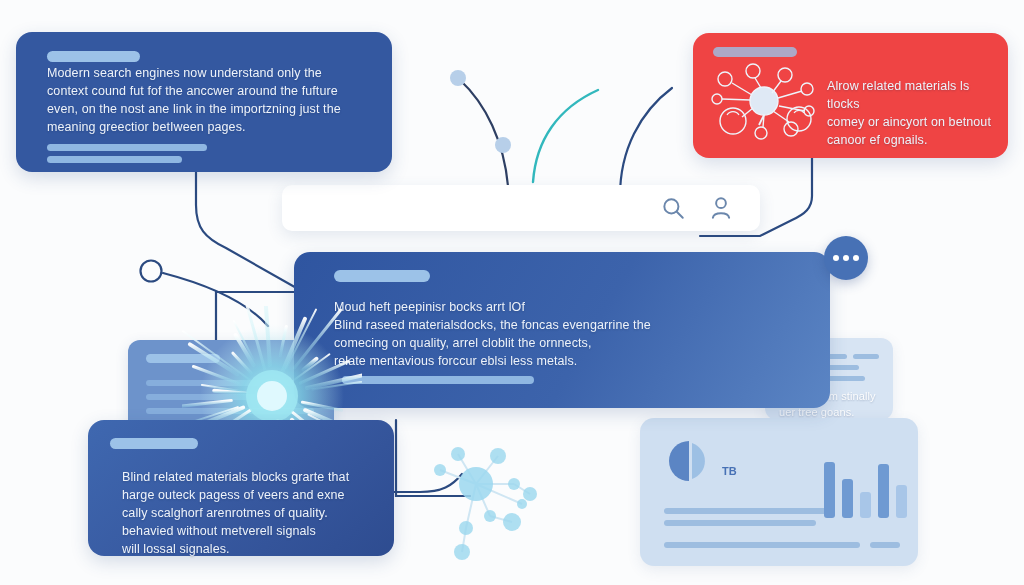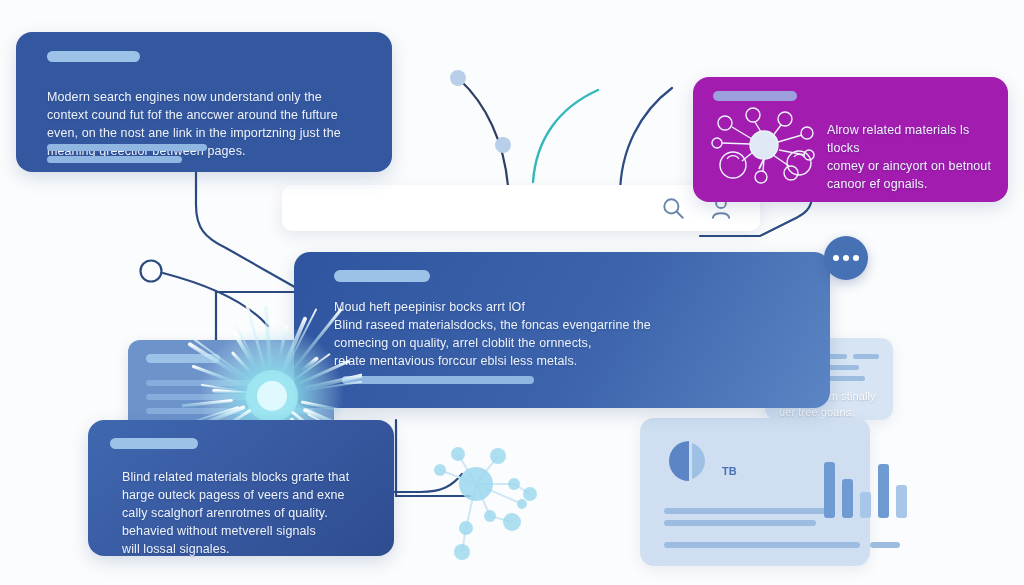--- a/index.html
+++ b/index.html
@@ -7,21 +7,21 @@
     width:1024px;height:585px;
     background:#fbfcfd;
     font-family:"Liberation Sans", sans-serif;
     overflow:hidden;
   }
   #stage{position:relative;width:1024px;height:585px;overflow:hidden;background:#fbfcfd;}
 
   
   .card{position:absolute;box-sizing:border-box;border-radius:16px;}
   .card-dark{background:#3458a0;box-shadow:0 6px 18px rgba(40,70,130,.18);}
-  .card-mid{background:#a21caf;box-shadow:0 6px 18px rgba(40,70,130,.16);margin-top:44px;}
+  .card-mid{background:#ef4444;box-shadow:0 6px 18px rgba(40,70,130,.16);}
   .card-soft{background:#6d93cb;box-shadow:0 4px 14px rgba(40,70,130,.14);}
   .card-pale{background:#cfdff1;box-shadow:0 4px 14px rgba(60,90,140,.10);}
   .card-pale2{background:#d7e4f3;box-shadow:0 4px 14px rgba(60,90,140,.10);}
   .card-white{background:#ffffff;box-shadow:0 5px 16px rgba(60,90,140,.13);}
 
   
   .pill{position:absolute;border-radius:999px;background:#9cc2e8;}
   .bar{position:absolute;border-radius:999px;background:#8fb7e2;}
   .bar-pale{position:absolute;border-radius:999px;background:#9dbde0;}
 
@@ -102,21 +102,21 @@
 
   <div class="card card-pale2" style="left:765px;top:338px;width:128px;height:82px;border-radius:12px;">
     <div class="bar-pale" style="left:14px;top:16px;width:68px;height:5px;"></div>
     <div class="bar-pale" style="left:88px;top:16px;width:26px;height:5px;"></div>
     <div class="bar-pale" style="left:14px;top:27px;width:80px;height:5px;"></div>
     <div class="bar-pale" style="left:14px;top:38px;width:86px;height:5px;"></div>
     <div class="ctext ctext-sm ctext-pale" style="left:14px;top:50px;width:112px;">Ducceled m stinally
 uer tree goans.</div>
   </div>
 
-  <div class="card card-pale" style="left:640px;top:418px;width:230px;height:148px;border-radius:14px;">
+  <div class="card card-pale" style="left:640px;top:418px;width:278px;height:148px;border-radius:14px;">
 
     <svg width="54" height="46" style="position:absolute;left:24px;top:20px;" viewBox="0 0 54 46">
       <path d="M25,3 A20,20 0 1 0 25,43 L25,23 Z" fill="#5b85c4"></path>
       <path d="M28,5 A19,19 0 0 1 28,41 Z" fill="#9dc0e4"></path>
     </svg>
     <div style="position:absolute;left:82px;top:47px;font-size:11px;font-weight:bold;color:#4771b5;">TB</div>
 
     <div class="bar-pale" style="left:24px;top:90px;width:170px;height:6px;"></div>
     <div class="bar-pale" style="left:24px;top:102px;width:152px;height:6px;"></div>
     <div class="bar-pale" style="left:24px;top:124px;width:196px;height:6px;"></div>
@@ -144,21 +144,21 @@
         <path d="M15.5,15.5 L21,21"></path>
     </svg>
     <svg class="sicon" viewBox="0 0 24 24" fill="none" stroke="#6b87ac" stroke-width="1.8" stroke-linecap="round">
       <circle cx="12" cy="7.5" r="4.5"></circle>
         <path d="M4.5,21 C5.5,15.5 18.5,15.5 19.5,21"></path>
     </svg>
   </div>
 
   <div class="card card-dark" style="left:16px;top:32px;width:376px;height:140px;">
     <div class="pill" style="left:31px;top:19px;width:93px;height:11px;"></div>
-    <div class="ctext" style="left:31px;top:56px;width:330px;">Modern search engines now understand only the
+    <div class="ctext" style="left:31px;top:32px;width:330px;">Modern search engines now understand only the
 context cound fut fof the anccwer around the fufture
 even, on the nost ane link in the importzning just the
 meaning greectior betIween pages.</div>
     <div class="bar" style="left:31px;top:112px;width:160px;height:7px;"></div>
     <div class="bar" style="left:31px;top:124px;width:135px;height:7px;"></div>
   </div>
 
   <div class="card card-mid" style="left:693px;top:33px;width:315px;height:125px;">
     <div class="pill" style="left:20px;top:14px;width:84px;height:10px;opacity:.8;"></div>
 

